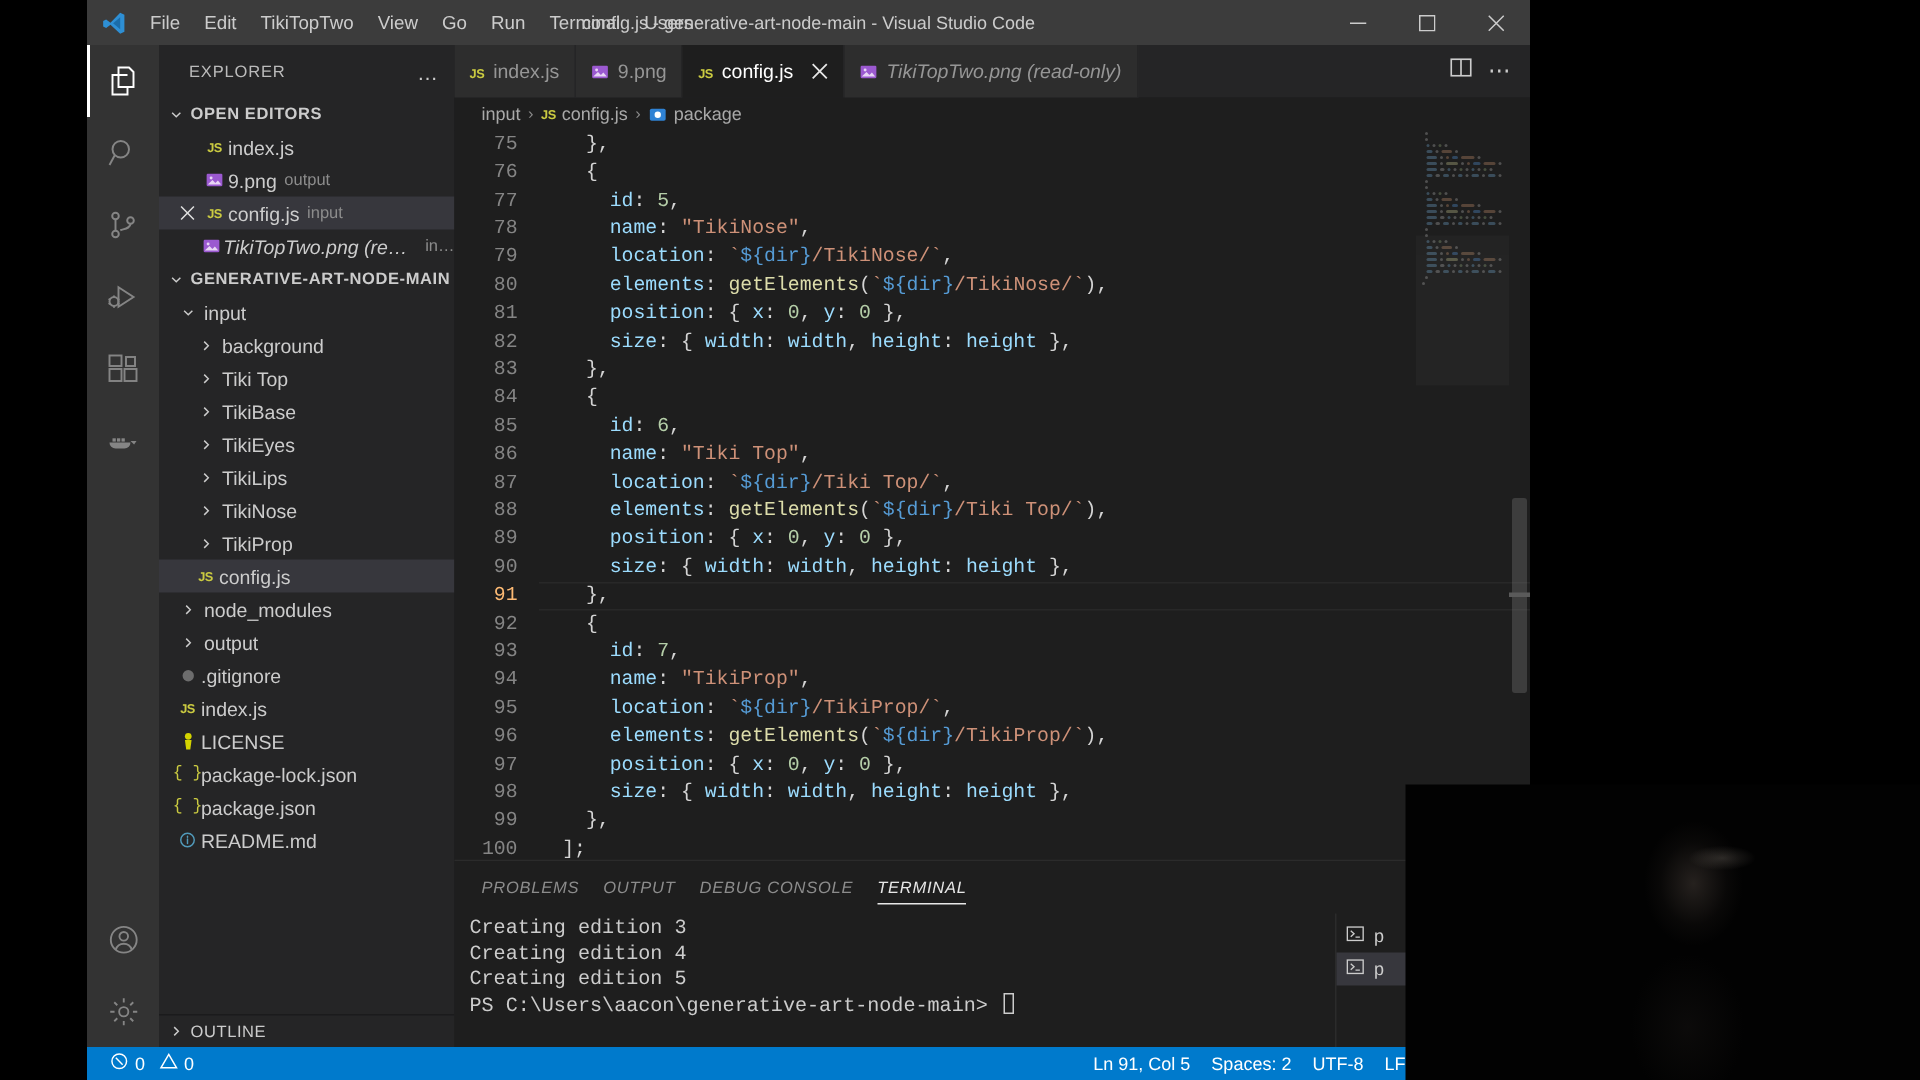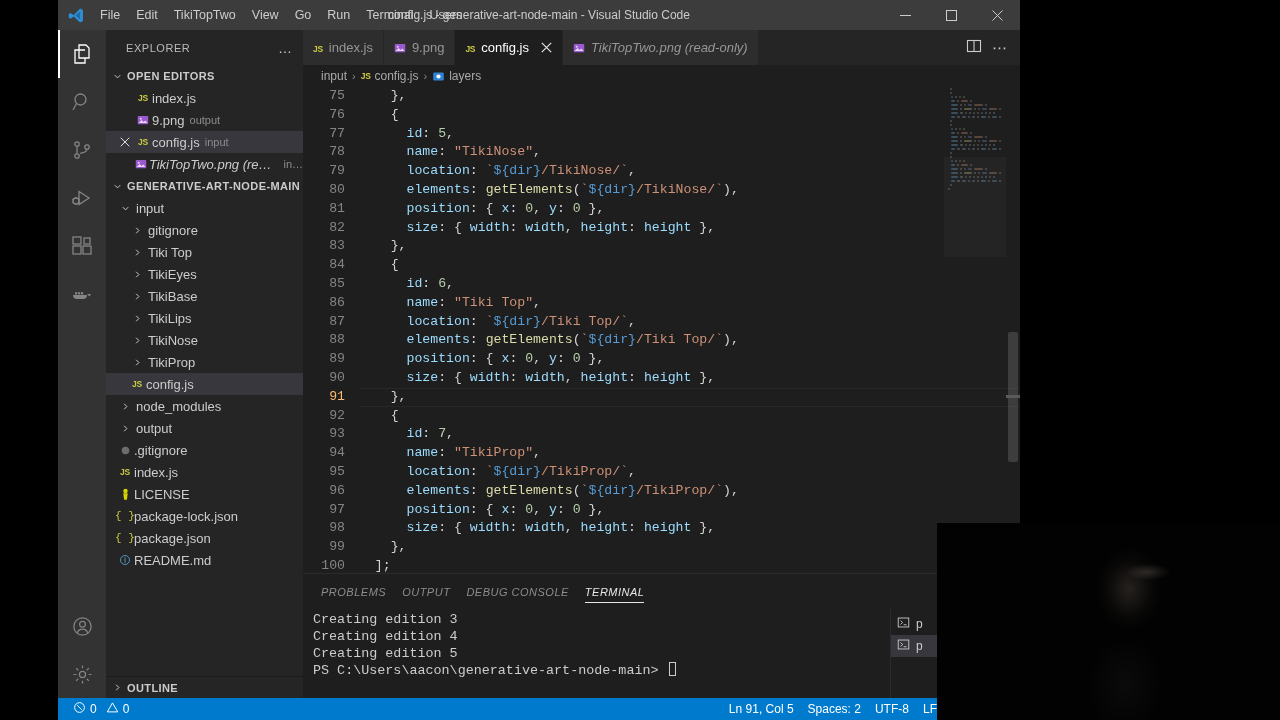--- a/index.html
+++ b/index.html
@@ -103,21 +103,21 @@
   .italic { font-style: italic; }
 
   .ft-js { font-size: 8.5px; font-weight: bold; color: #cbcb41; letter-spacing: -0.3px; }
   .ft-img svg { display:block; }
   .ft-json { font-size: 11px; color: #cbcb41; font-family: "Liberation Mono", monospace; }
   .ft-git { color: #6d6d6d; }
 
   .explorer-body { flex: 1; overflow: hidden; }
   .outline-bar {
     height: 22px; display: flex; align-items: center; gap: 3px;
-    padding-left: 4px; font-size: 11px; font-weight: bold;
+    padding-left: 4px; font-size: 11px; font-weight: normal;
     letter-spacing: .4px; color: #cccccc; background: #252526;
     border-top: 1px solid #1b1b1c;
   }
 
   
   .editorcol { flex: 1; display: flex; flex-direction: column; min-width: 0; background: #1e1e1e; }
 
   .tabsbar {
     height: 35px; background: #252526; display: flex; align-items: stretch; flex-shrink: 0;
   }
@@ -433,45 +433,45 @@
                 </svg>
             </span>
             <span class="lbl" style="margin-left:4px">input</span>
           </div>
           <div class="tree-row" style="padding-left:24px">
             <span class="chev">
               <svg width="11" height="11" viewBox="0 0 16 16" fill="none" stroke="currentColor" stroke-width="1.4">
                   <path d="M6 4l4 4-4 4"></path>
                 </svg>
             </span>
-            <span class="lbl" style="margin-left:4px">gitignore</span>
+            <span class="lbl" style="margin-left:4px">background</span>
           </div>
           <div class="tree-row" style="padding-left:24px">
             <span class="chev">
               <svg width="11" height="11" viewBox="0 0 16 16" fill="none" stroke="currentColor" stroke-width="1.4">
                   <path d="M6 4l4 4-4 4"></path>
                 </svg>
             </span>
             <span class="lbl" style="margin-left:4px">Tiki Top</span>
           </div>
           <div class="tree-row" style="padding-left:24px">
             <span class="chev">
               <svg width="11" height="11" viewBox="0 0 16 16" fill="none" stroke="currentColor" stroke-width="1.4">
                   <path d="M6 4l4 4-4 4"></path>
                 </svg>
             </span>
+            <span class="lbl" style="margin-left:4px">TikiBase</span>
+          </div>
+          <div class="tree-row" style="padding-left:24px">
+            <span class="chev">
+              <svg width="11" height="11" viewBox="0 0 16 16" fill="none" stroke="currentColor" stroke-width="1.4">
+                  <path d="M6 4l4 4-4 4"></path>
+                </svg>
+            </span>
             <span class="lbl" style="margin-left:4px">TikiEyes</span>
-          </div>
-          <div class="tree-row" style="padding-left:24px">
-            <span class="chev">
-              <svg width="11" height="11" viewBox="0 0 16 16" fill="none" stroke="currentColor" stroke-width="1.4">
-                  <path d="M6 4l4 4-4 4"></path>
-                </svg>
-            </span>
-            <span class="lbl" style="margin-left:4px">TikiBase</span>
           </div>
           <div class="tree-row" style="padding-left:24px">
             <span class="chev">
               <svg width="11" height="11" viewBox="0 0 16 16" fill="none" stroke="currentColor" stroke-width="1.4">
                   <path d="M6 4l4 4-4 4"></path>
                 </svg>
             </span>
             <span class="lbl" style="margin-left:4px">TikiLips</span>
           </div>
           <div class="tree-row" style="padding-left:24px">
@@ -623,21 +623,21 @@
               <span class="ft-js">JS</span>
             </span>
           <span>config.js</span>
           <span class="bc-sep">›</span>
           <span class="bc-ico">
             <svg width="13" height="13" viewBox="0 0 16 16">
                 <rect x="1.5" y="3" width="13" height="10" rx="1.5" fill="#2f82d4"></rect>
                 <circle cx="8" cy="8" r="2.6" fill="#ffffff"></circle>
               </svg>
           </span>
-          <span>layers</span>
+          <span>package</span>
         </div>
 
         <div class="editorarea">
           <div class="codewrap">
             <div class="gutter" id="gutter">
                 <div>75</div>
                 <div>76</div>
                 <div>77</div>
                 <div>78</div>
                 <div>79</div>

